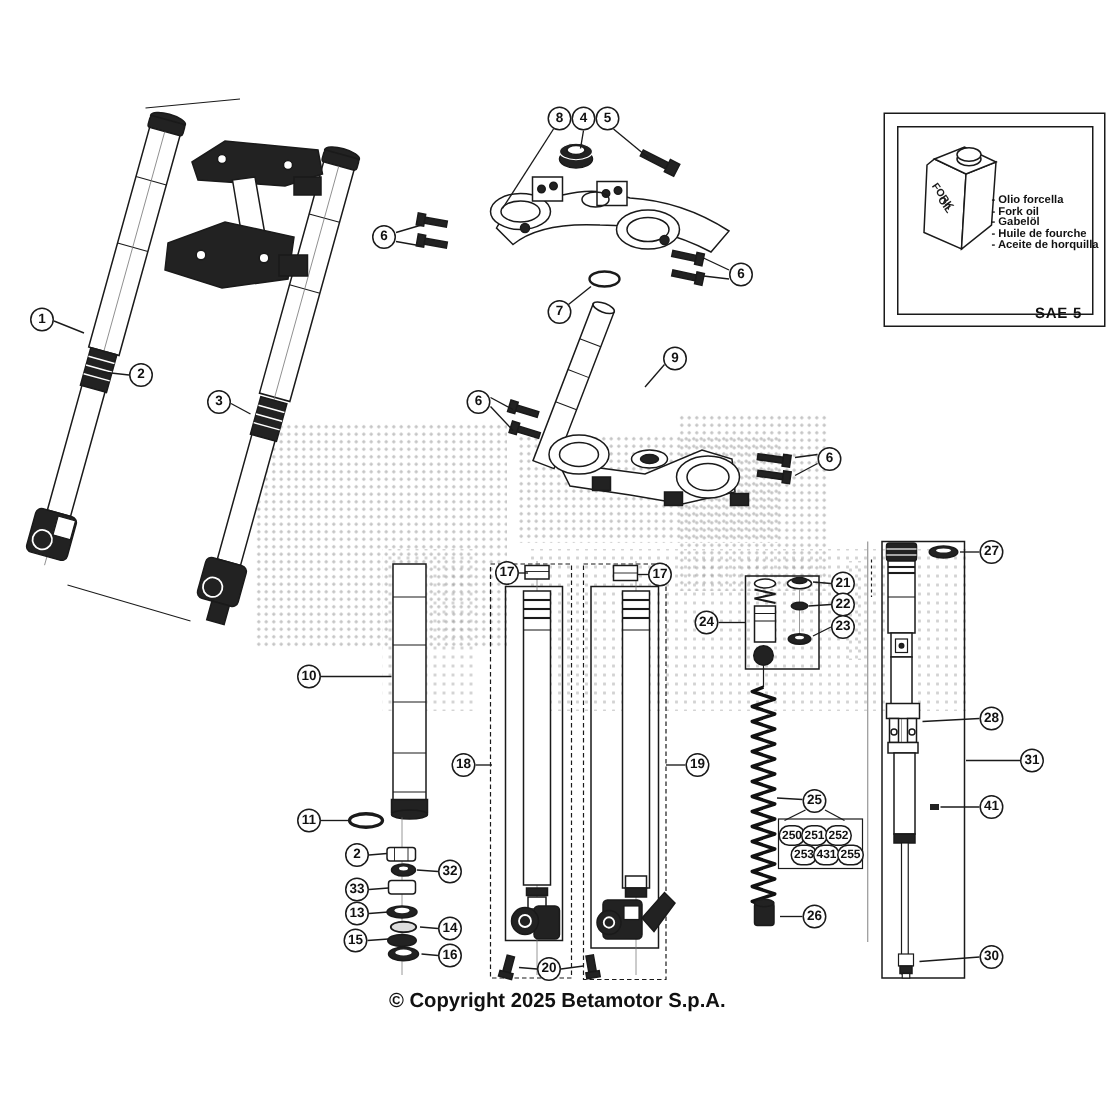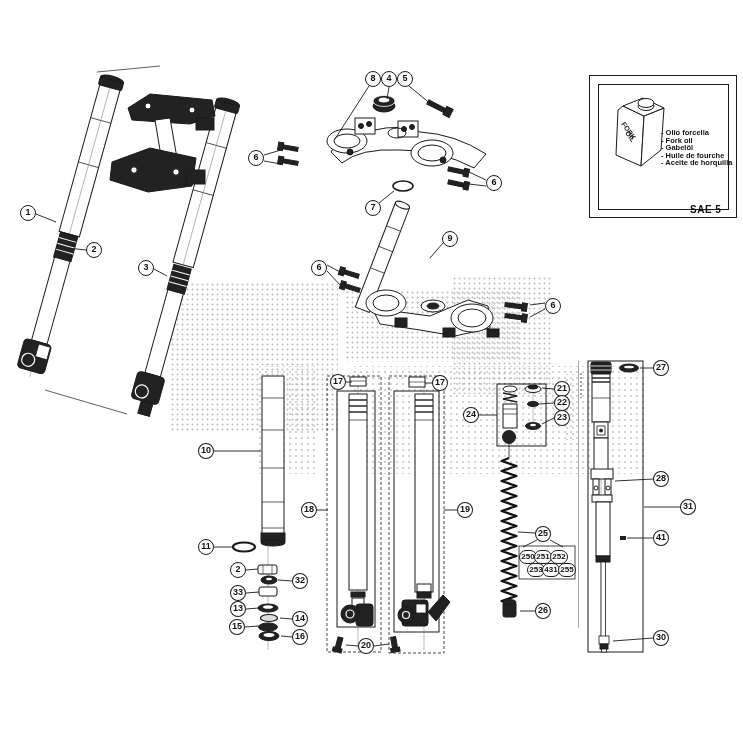--- a/index.html
+++ b/index.html
@@ -422,14 +422,15 @@
         <div>- Olio forcella</div>
         <div>- Fork oil</div>
         <div>- Gabelöl</div>
         <div>- Huile de fourche</div>
         <div>- Aceite de horquilla</div>
       </div>
       <div class="sae">SAE 5</div>
     </div>
   </div>
 
+  <div id="copyright">© Copyright 2025 Betamotor S.p.A.</div>
 
 </div>
 
 </body></html>

